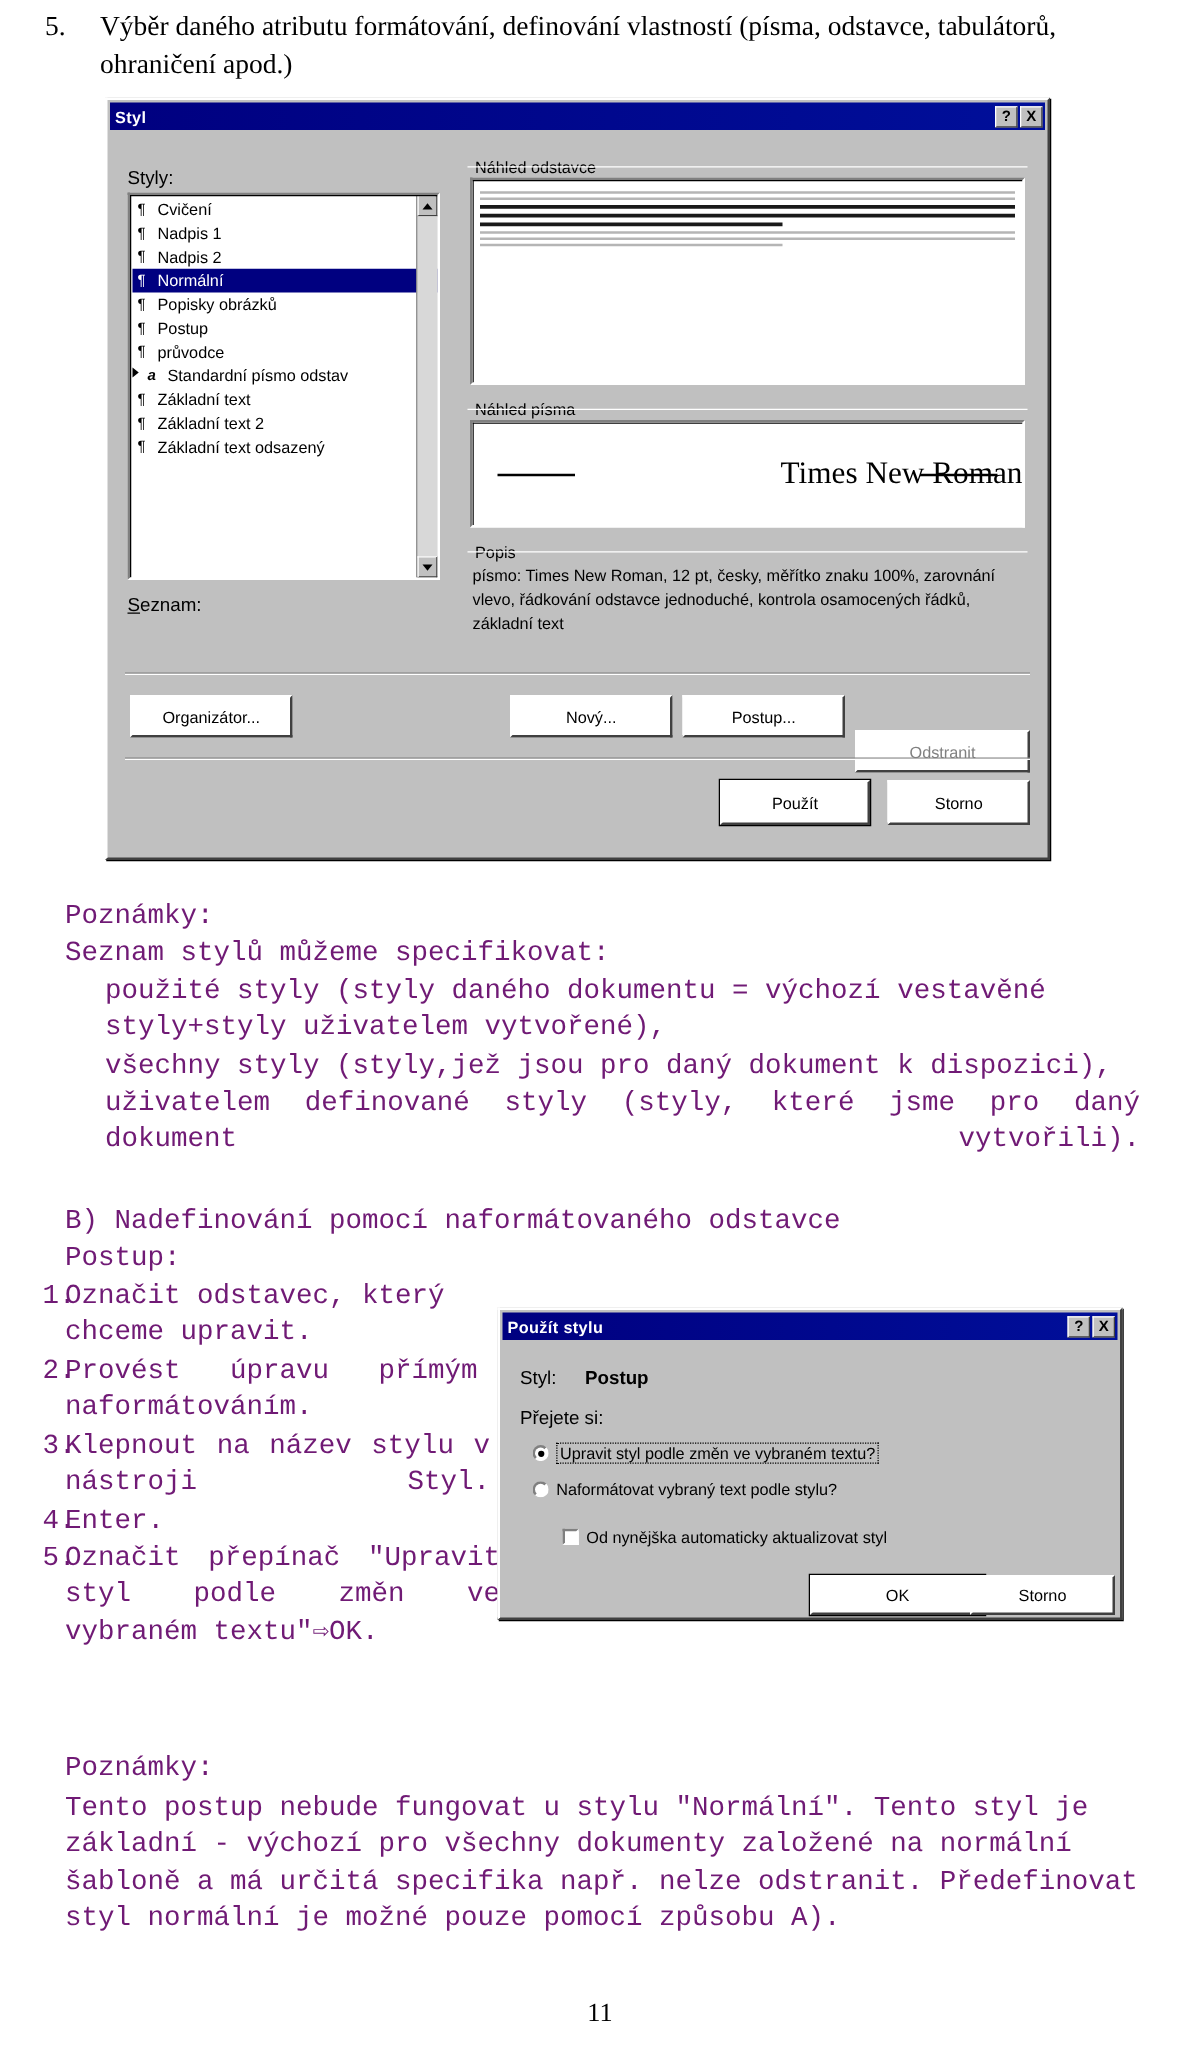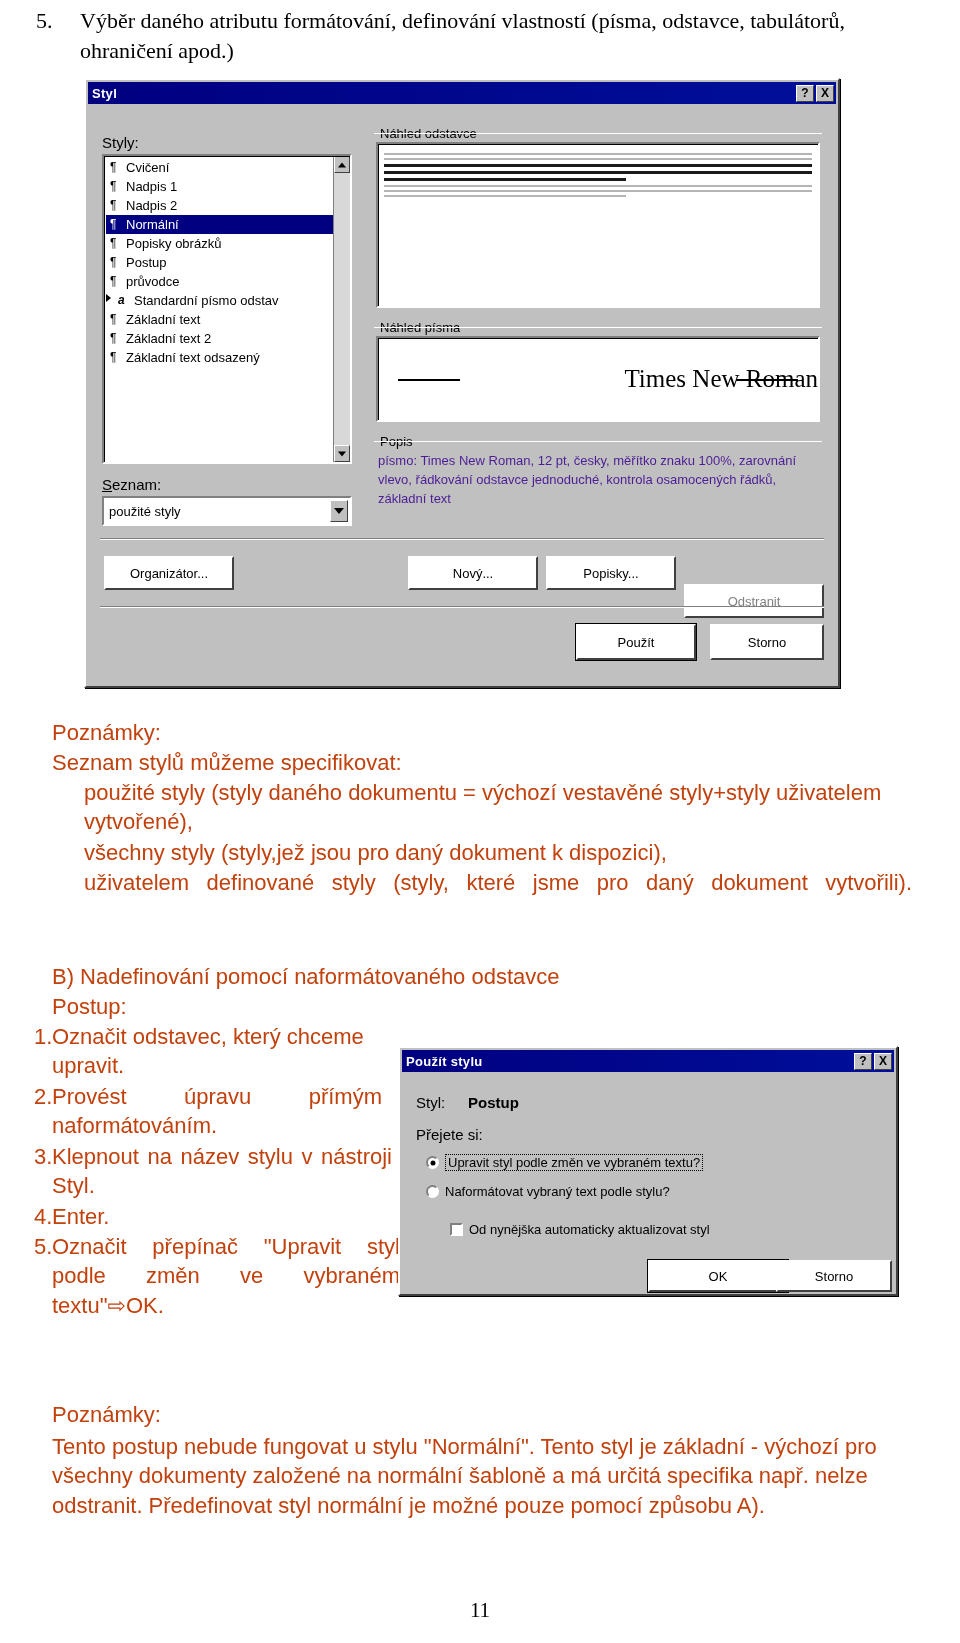--- a/index.html
+++ b/index.html
@@ -303,21 +303,21 @@
     top: 50%;
     height: 2px;
     background: #000;
     width: 62px;
   }
 
   .desc {
     position: absolute;
     font-size: 13px;
     line-height: 1.45;
-    color: #4c1d95;
+    color: #000000;
   }
 
   
   .radio-row, .check-row {
     position: absolute;
     font-size: 13px;
     display: flex;
     align-items: center;
     white-space: nowrap;
   }
@@ -351,24 +351,24 @@
     flex: 0 0 auto;
   }
   .focus-box {
     border: 1px dotted #000;
     padding: 0 2px;
   }
 
   
   .para {
     position: absolute;
-    font-family: Liberation Sans, sans-serif;
+    font-family: Liberation Mono, monospace;
     font-size: 22px;
     line-height: 1.34;
-    color: #c2410c;
+    color: #701a75;
   }
   .just { text-align: justify; }
   .just-all { text-align: justify; text-align-last: justify; }
 
   #page-number {
     position: absolute;
     left: 0; right: 0;
     top: 1598px;
     text-align: center;
     font-family: "Liberation Serif", serif;
@@ -414,24 +414,20 @@
             <span class="ar"></span>
           </div>
         <div class="scroll-track"></div>
         <div class="scroll-btn down" style="position:absolute;bottom:0;left:0;right:0;">
             <span class="ar"></span>
           </div>
       </div>
     </div>
 
     <div class="lbl" style="left:14px; top:372px;"><u>S</u><span></span>eznam:</div>
-    <div class="combo" style="left:14px; top:392px; width:250px; height:30px;">
-      <span class="val">použité styly</span>
-      <span class="arrowbtn"></span>
-    </div>
 
     <div class="group-label" style="left:288px; top:22px;">Náhled odstavce</div>
     <div class="groupbox" style="left:286px; top:29px; width:448px; height:8px;"></div>
     <div class="sunken" style="left:288px; top:38px; width:444px; height:166px;">
       <div style="padding-top:6px;">
         <div class="prev-line"></div>
         <div class="prev-line"></div>
         <div class="prev-line bold"></div>
         <div class="prev-line bold"></div>
         <div class="prev-line bold short"></div>
@@ -455,21 +451,21 @@
 
     <div class="hsep" style="left:12px; top:434px; width:724px;"></div>
 
     <div class="btn" style="left:16px; top:452px; width:130px; height:34px;">
         <span>Organizátor...</span>
       </div>
     <div class="btn" style="left:320px; top:452px; width:130px; height:34px;">
         <span>Nový...</span>
       </div>
     <div class="btn" style="left:458px; top:452px; width:130px; height:34px;">
-        <span>Popisky...</span>
+        <span>Postup...</span>
       </div>
     <div class="btn disabled" style="left:596px; top:452px; width:140px; height:34px;">
         <span>Odstranit</span>
       </div>
 
     <div class="hsep" style="left:12px; top:502px; width:724px;"></div>
 
     <div class="btn default" style="left:488px; top:520px; width:120px; height:36px;">
         <span>Použít</span>
       </div>

